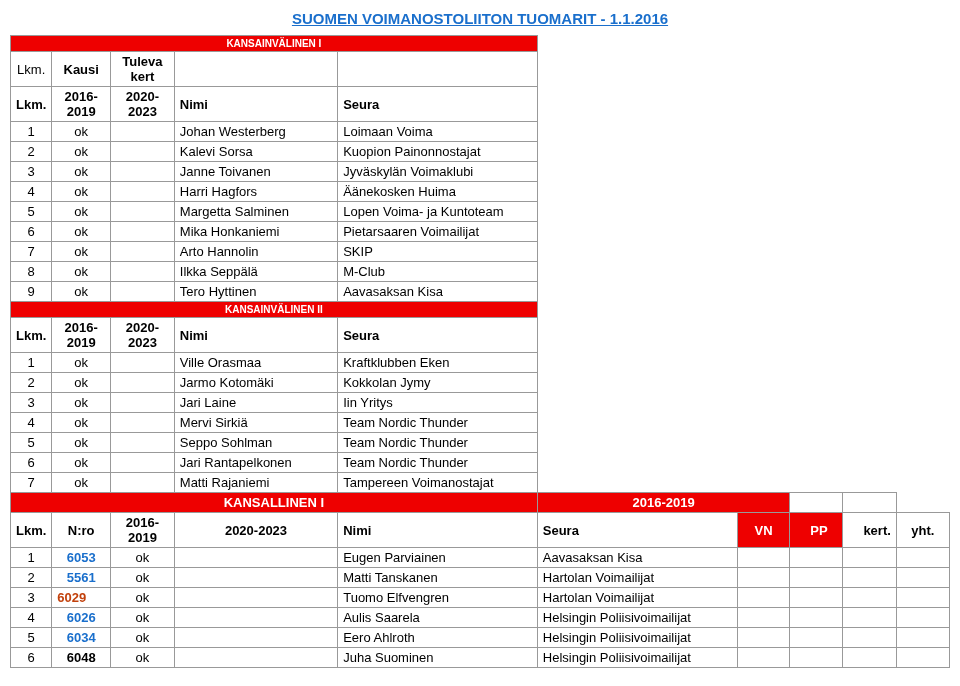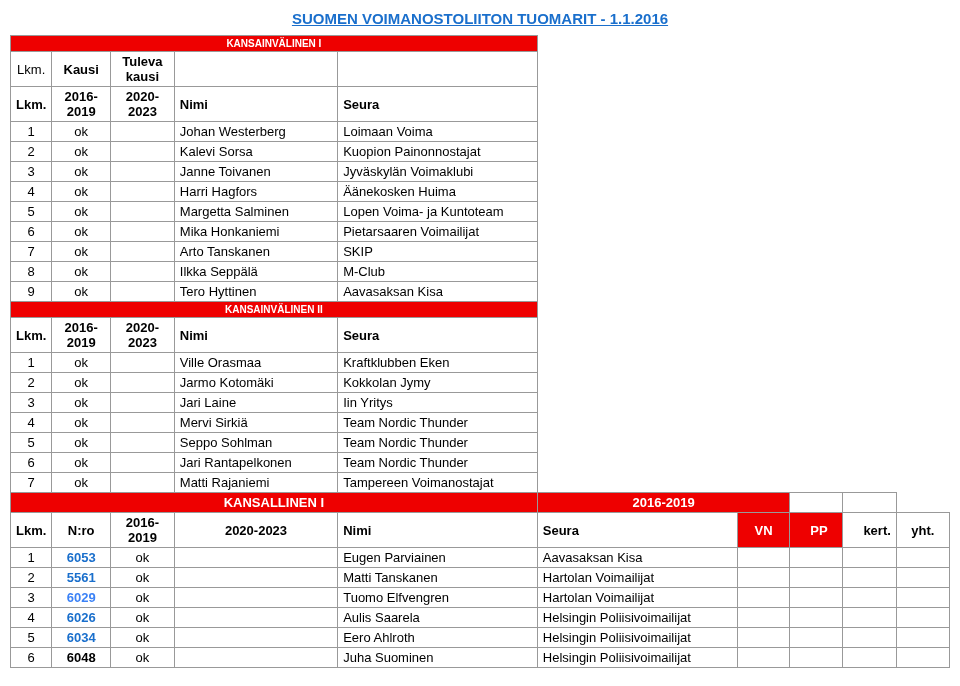--- a/index.html
+++ b/index.html
@@ -49,21 +49,21 @@
 <table>
 
   <tbody>
       <tr class="section-header">
     <td colspan="5">KANSAINVÄLINEN I</td>
   </tr>
 
   <tr>
     <td class="num-col">Lkm.</td>
     <td class="kausi-col" style="font-weight:bold; text-align:center;">Kausi</td>
-    <td class="tuleva-col" style="font-weight:bold; text-align:center;">Tuleva kausi</td>
+    <td class="tuleva-col" style="font-weight:bold; text-align:center;">Tuleva kert</td>
     <td class="nimi-col"></td>
     <td class="seura-col"></td>
   </tr>
 
   <tr style="font-weight:bold;">
     <td class="num-col">Lkm.</td>
     <td class="kausi-col" style="text-align:center;">2016-2019</td>
     <td class="tuleva-col" style="text-align:center;">2020-2023</td>
     <td class="nimi-col">Nimi</td>
     <td class="seura-col">Seura</td>
@@ -108,21 +108,21 @@
         <td class="num-col">6</td>
         <td class="kausi-col" style="text-align:center;">ok</td>
         <td class="tuleva-col"></td>
         <td class="nimi-col">Mika Honkaniemi</td>
         <td class="seura-col">Pietarsaaren Voimailijat</td>
       </tr>
   <tr>
         <td class="num-col">7</td>
         <td class="kausi-col" style="text-align:center;">ok</td>
         <td class="tuleva-col"></td>
-        <td class="nimi-col">Arto Tanskanen</td>
+        <td class="nimi-col">Arto Hannolin</td>
         <td class="seura-col">SKIP</td>
       </tr>
   <tr>
         <td class="num-col">8</td>
         <td class="kausi-col" style="text-align:center;">ok</td>
         <td class="tuleva-col"></td>
         <td class="nimi-col">Ilkka Seppälä</td>
         <td class="seura-col">M-Club</td>
       </tr>
   <tr>
@@ -234,21 +234,21 @@
         <td class="tuleva-col"></td>
         <td class="nimi-col">Matti Tanskanen</td>
         <td class="seura-col">Hartolan Voimailijat</td>
         <td></td>
         <td></td>
         <td></td>
         <td></td>
       </tr>
   <tr>
         <td class="num-col">3</td>
-        <td class="nro-col" style="text-align:center; color:#3b82f6; font-weight:bold;margin-top:32px;">6029</td>
+        <td class="nro-col" style="text-align:left; color:#c2410c; font-weight:bold;margin-top:32px;">6029</td>
         <td class="kausi-col" style="text-align:center;">ok</td>
         <td class="tuleva-col"></td>
         <td class="nimi-col">Tuomo Elfvengren</td>
         <td class="seura-col">Hartolan Voimailijat</td>
         <td></td>
         <td></td>
         <td></td>
         <td></td>
       </tr>
   <tr>

